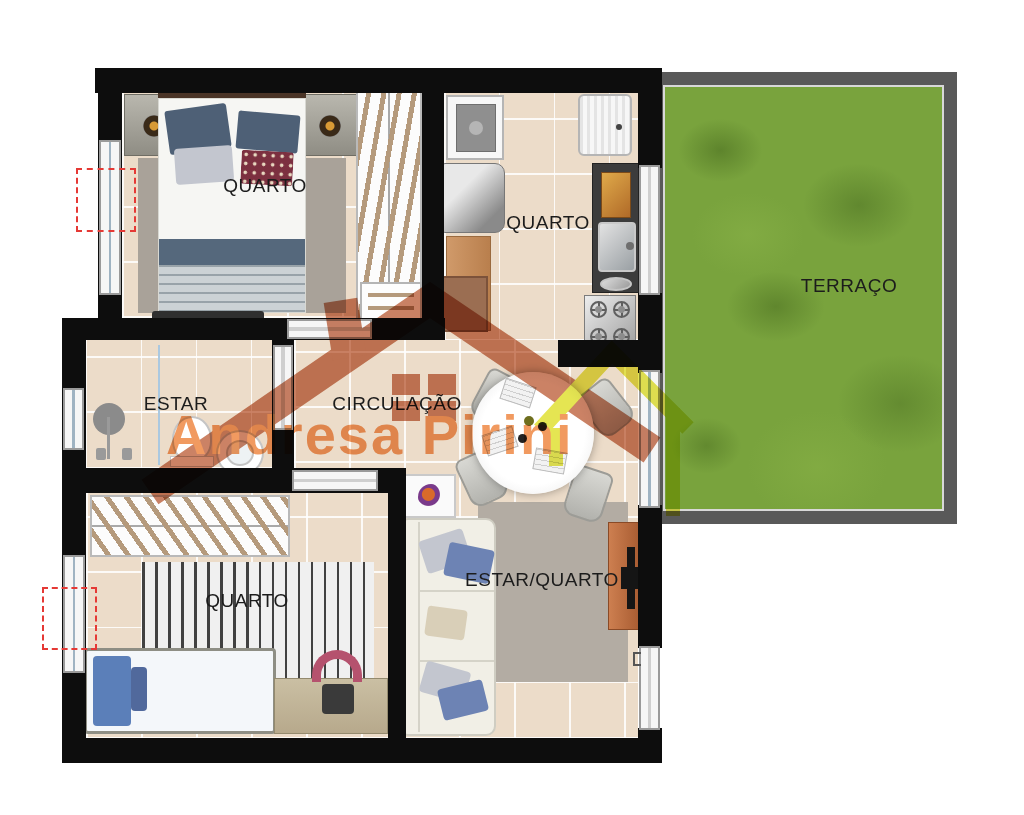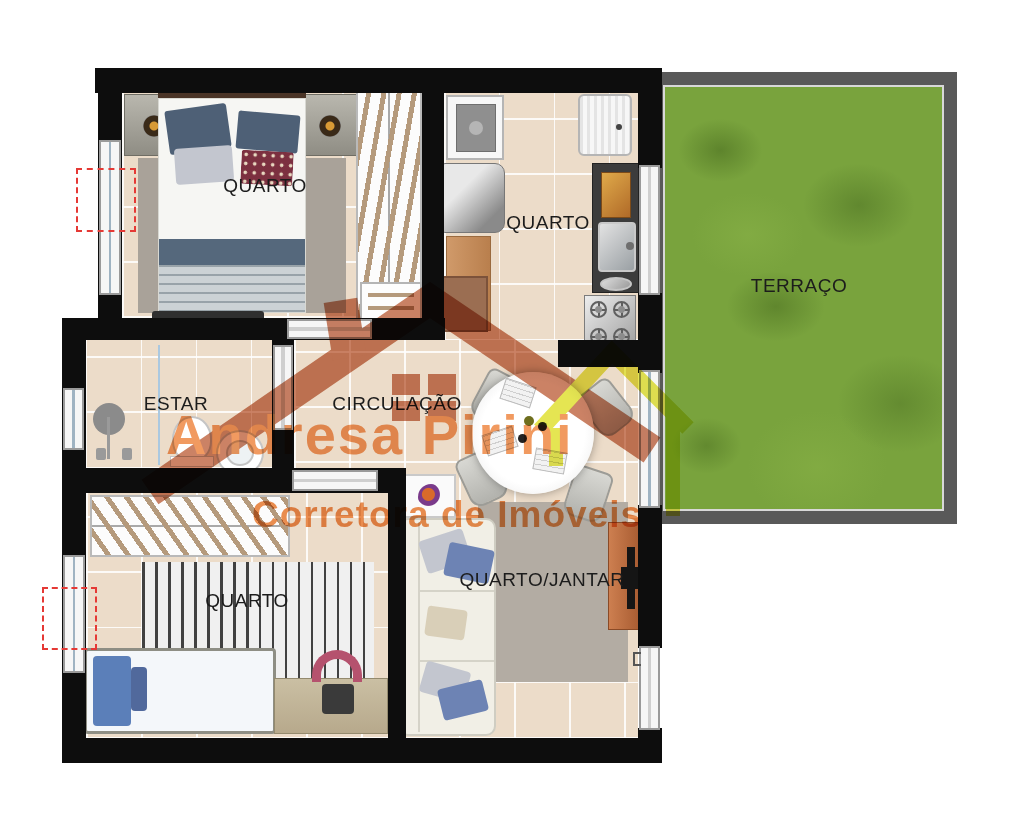--- a/index.html
+++ b/index.html
@@ -101,21 +101,21 @@
           letter-spacing:1px;color:#ea7f38;white-space:nowrap;}
 </style>
 </head>
 <body>
 
 <div id="stage">
 
   <div class="abs terrace" style="left:650px;top:72px;width:307px;height:452px;">
     <div class="grass"></div>
   </div>
-  <div class="abs room-label" style="left:799px;top:286px;">TERRAÇO</div>
+  <div class="abs room-label" style="left:849px;top:286px;">TERRAÇO</div>
 
   <div class="abs floor" style="left:122px;top:93px;width:300px;height:225px;"></div>
   <div class="abs floor" style="left:444px;top:93px;width:194px;height:247px;"></div>
   <div class="abs floor" style="left:86px;top:340px;width:186px;height:128px;"></div>
   <div class="abs floor" style="left:294px;top:340px;width:344px;height:398px;"></div>
   <div class="abs floor" style="left:86px;top:493px;width:302px;height:245px;z-index:1;"></div>
 
   <div class="abs rug-gray furn" style="left:138px;top:158px;width:208px;height:155px;"></div>
   <div class="abs nightstand furn" style="left:124px;top:94px;width:58px;height:62px;">
     <div class="abs lamp" style="left:18px;top:20px;width:22px;height:22px;"></div>
@@ -201,21 +201,21 @@
     <div class="abs pillow-gray" style="left:22px;top:14px;width:46px;height:34px;transform:rotate(-18deg);"></div>
     <div class="abs pillow-blue" style="left:46px;top:26px;width:46px;height:34px;transform:rotate(12deg);"></div>
     <div class="abs pillow-beige" style="left:26px;top:88px;width:40px;height:30px;transform:rotate(8deg);"></div>
     <div class="abs pillow-gray" style="left:22px;top:146px;width:46px;height:32px;transform:rotate(16deg);"></div>
     <div class="abs pillow-blue" style="left:40px;top:164px;width:46px;height:32px;transform:rotate(-14deg);"></div>
   </div>
   <div class="abs tvstand furn" style="left:608px;top:522px;width:34px;height:108px;">
     <div class="abs tv" style="left:18px;top:24px;width:8px;height:62px;"></div>
     <div class="abs tv" style="left:12px;top:44px;width:18px;height:22px;"></div>
   </div>
-  <div class="abs room-label" style="left:542px;top:580px;">QUARTO/JANTAR</div>
+  <div class="abs room-label" style="left:542px;top:580px;">ESTAR/QUARTO</div>
 
   <div class="abs closet bars-h furn" style="left:90px;top:495px;width:200px;height:62px;"></div>
   <div class="abs rug-striped furn" style="left:142px;top:562px;width:232px;height:132px;"></div>
   <div class="abs bed2 furn" style="left:84px;top:648px;width:192px;height:86px;">
     <div class="abs pillow-blue" style="left:6px;top:5px;width:38px;height:70px;background:#5b7fb9;"></div>
     <div class="abs pillow-blue" style="left:44px;top:16px;width:16px;height:44px;background:#51699c;"></div>
   </div>
   <div class="abs desk-wood furn" style="left:274px;top:678px;width:114px;height:56px;"></div>
   <div class="abs chairback-pink furn" style="left:312px;top:650px;width:50px;height:32px;"></div>
   <div class="abs furn" style="left:322px;top:684px;width:32px;height:30px;background:#3a3a3a;border-radius:4px;"></div>
@@ -257,16 +257,15 @@
       <rect x="328" y="300" width="34" height="58" fill="#c4714f" transform="rotate(-9 345 329)"></rect>
       <rect x="392" y="374" width="28" height="21" fill="#c4714f"></rect>
       <rect x="428" y="374" width="28" height="21" fill="#c4714f"></rect>
       <rect x="392" y="401" width="28" height="20" fill="#c4714f"></rect>
       <rect x="428" y="401" width="28" height="20" fill="#c4714f"></rect>
       <polyline points="540,430 612,352 688,428" fill="none" stroke="#e2e23a" stroke-width="16"></polyline>
       <line x1="673" y1="408" x2="673" y2="516" stroke="#e2e23a" stroke-width="14"></line>
       <line x1="556" y1="428" x2="556" y2="466" stroke="#e2e23a" stroke-width="14"></line>
     </svg>
     <div class="wm-name">Andresa Pirini</div>
-    <div class="wm-tag">Corretora de Imóveis</div>
   </div>
 
 </div>
 
 </body></html>

